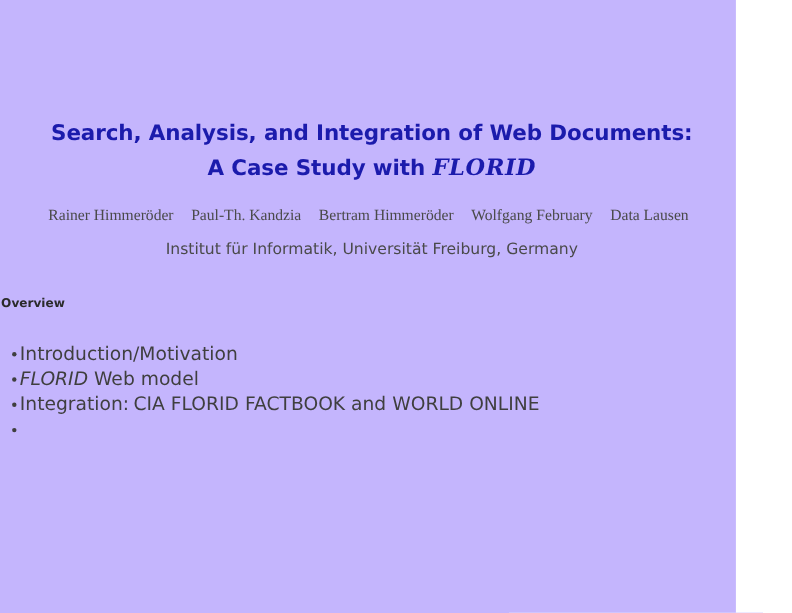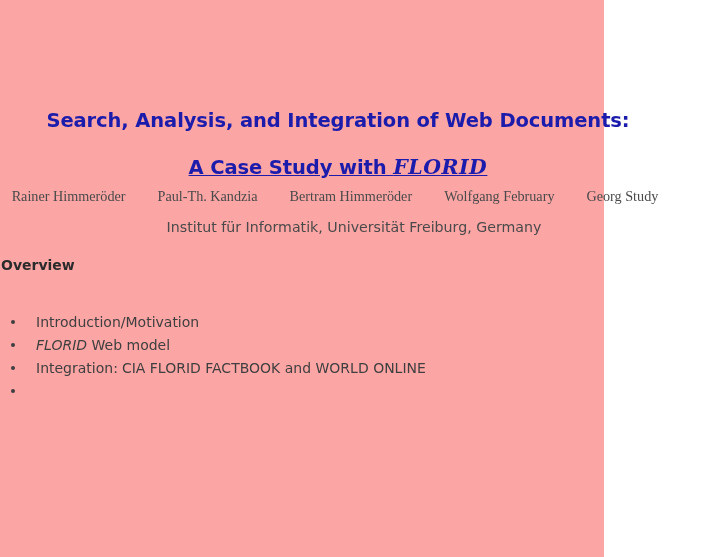--- a/index.html
+++ b/index.html
@@ -10,44 +10,43 @@
     width: 720px;
     height: 557px;
     background: #ffffff;
     font-family: "DejaVu Sans", sans-serif;
     color: #3a3a3a;
     overflow: hidden;
   }
 
   .slide {
     position: relative;
-    width: 604px;
+    width: 669px;
     height: 557px;
-    background: #fca5a5;
+    background: #c4b5fd;
   }
 
   
   .title-block {
     position: absolute;
     left: 0;
     top: 106px;
     width: 676px;
     text-align: center;
   }
   .title-line {
     font-size: 19.5px;
     font-weight: bold;
     color: #1b1bac;
     letter-spacing: -0.1px;
     line-height: 30px;
     white-space: nowrap;
   }
   .title-line.second {
-    margin-top: 16px;
-    text-decoration: underline;
+    margin-top: 1px;
   }
   .florid-math {
     font-family: "DejaVu Serif", serif;
     font-style: italic;
     font-weight: bold;
     font-size: 20.5px;
     letter-spacing: 0.5px;
   }
 
   
@@ -59,60 +58,60 @@
     text-align: center;
     font-size: 14.2px;
     color: #4a4a4a;
     white-space: nowrap;
   }
   .author {
     display: inline-block;
     font-family: Liberation Serif, serif;
   }
   .author + .author {
-    margin-left: 32px;
+    margin-left: 16px;
   }
 
   .affiliation {
     position: absolute;
-    left: 16px;
+    left: 0;
     top: 219px;
     width: 676px;
     text-align: center;
     font-size: 14.2px;
     color: #4a4a4a;
     white-space: nowrap;
   }
 
   
   .overview-heading {
     position: absolute;
     left: 1px;
-    top: 257px;
-    font-size: 14px;
+    top: 269px;
+    font-size: 11px;
     font-weight: bold;
     color: #2b2b2b;
   }
 
   
   .bullet-list {
     position: absolute;
     left: 0;
     top: 313px;
     width: 700px;
     margin: 0;
     padding: 0;
     list-style: none;
   }
   .bullet-item {
     position: relative;
-    padding-left: 36px;
+    padding-left: 18px;
     height: 23px;
     line-height: 19px;
-    font-size: 14px;
+    font-size: 17px;
     color: #3f3f3f;
     white-space: nowrap;
   }
   .bullet-dot {
     position: absolute;
     left: 11px;
     top: 7px;
     width: 4.4px;
     height: 4.4px;
     border-radius: 50%;
@@ -129,21 +128,21 @@
 </head>
 <body>
 
 <div class="slide">
 
   <div class="title-block">
     <div class="title-line">Search, Analysis, and Integration of Web Documents:</div>
     <div class="title-line second"><span>A Case Study with </span><span class="florid-math">FLORID</span></div>
   </div>
 
-  <div class="authors"><span class="author">Rainer Himmeröder</span><span class="author">Paul-Th. Kandzia</span><span class="author">Bertram Himmeröder</span><span class="author">Wolfgang February</span><span class="author">Georg Study</span></div>
+  <div class="authors"><span class="author">Rainer Himmeröder</span><span class="author">Paul-Th. Kandzia</span><span class="author">Bertram Himmeröder</span><span class="author">Wolfgang February</span><span class="author">Data Lausen</span></div>
 
   <div class="affiliation">Institut für Informatik, Universität Freiburg, Germany</div>
 
   <div class="overview-heading">Overview</div>
 
   <ul class="bullet-list">
 
     <li class="bullet-item">
       <span class="bullet-dot"></span>
       <span>Introduction/Motivation</span>

